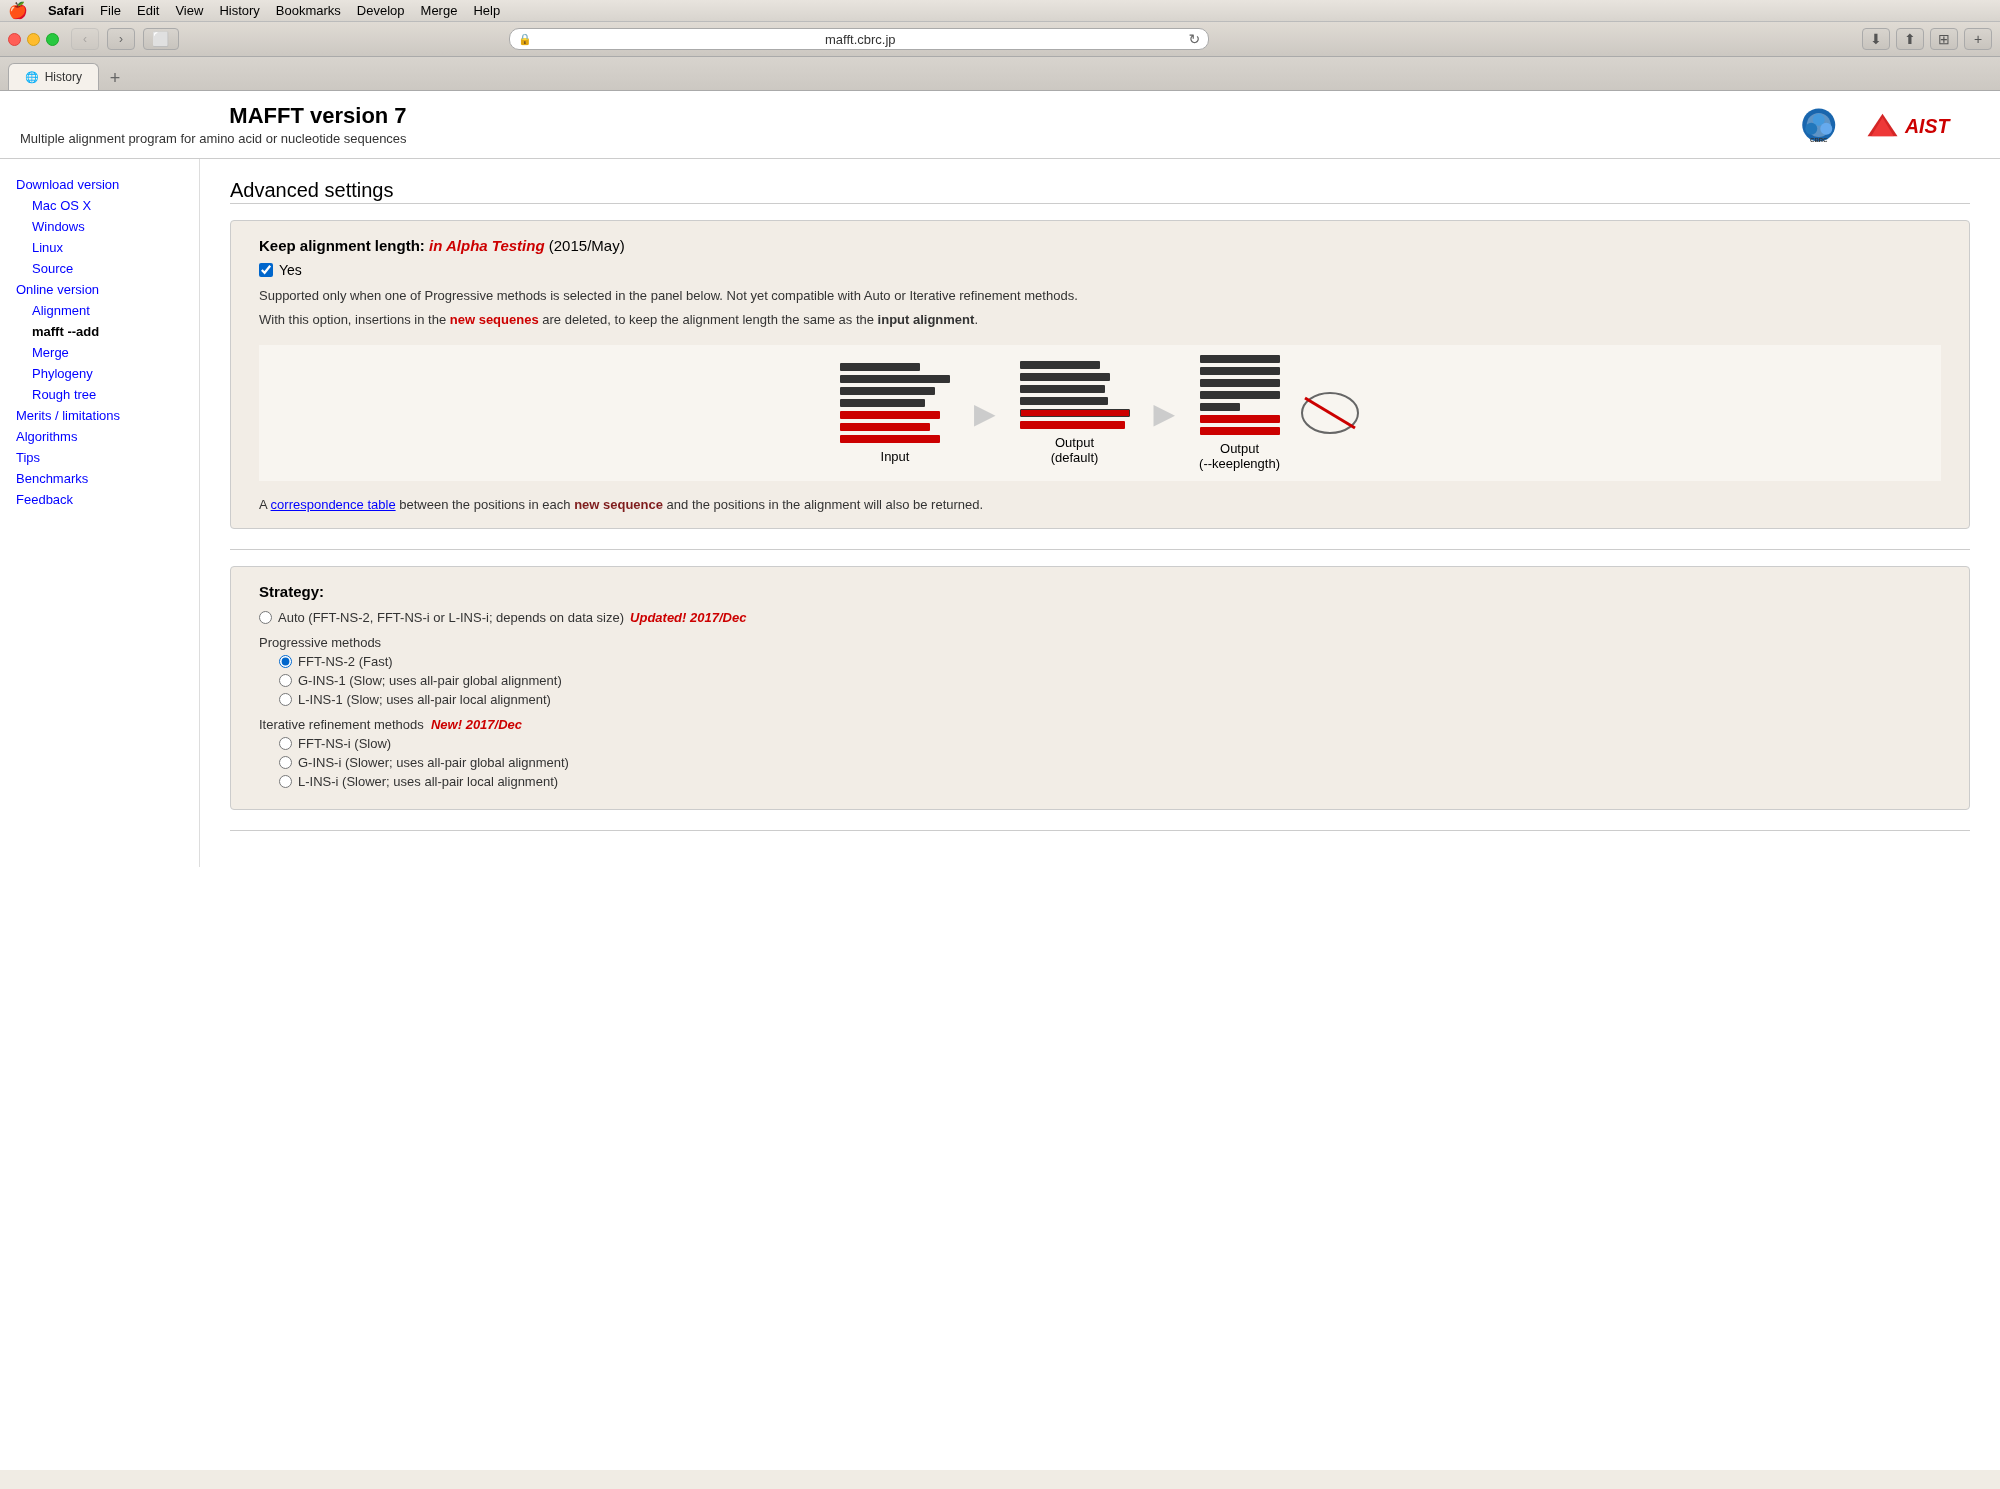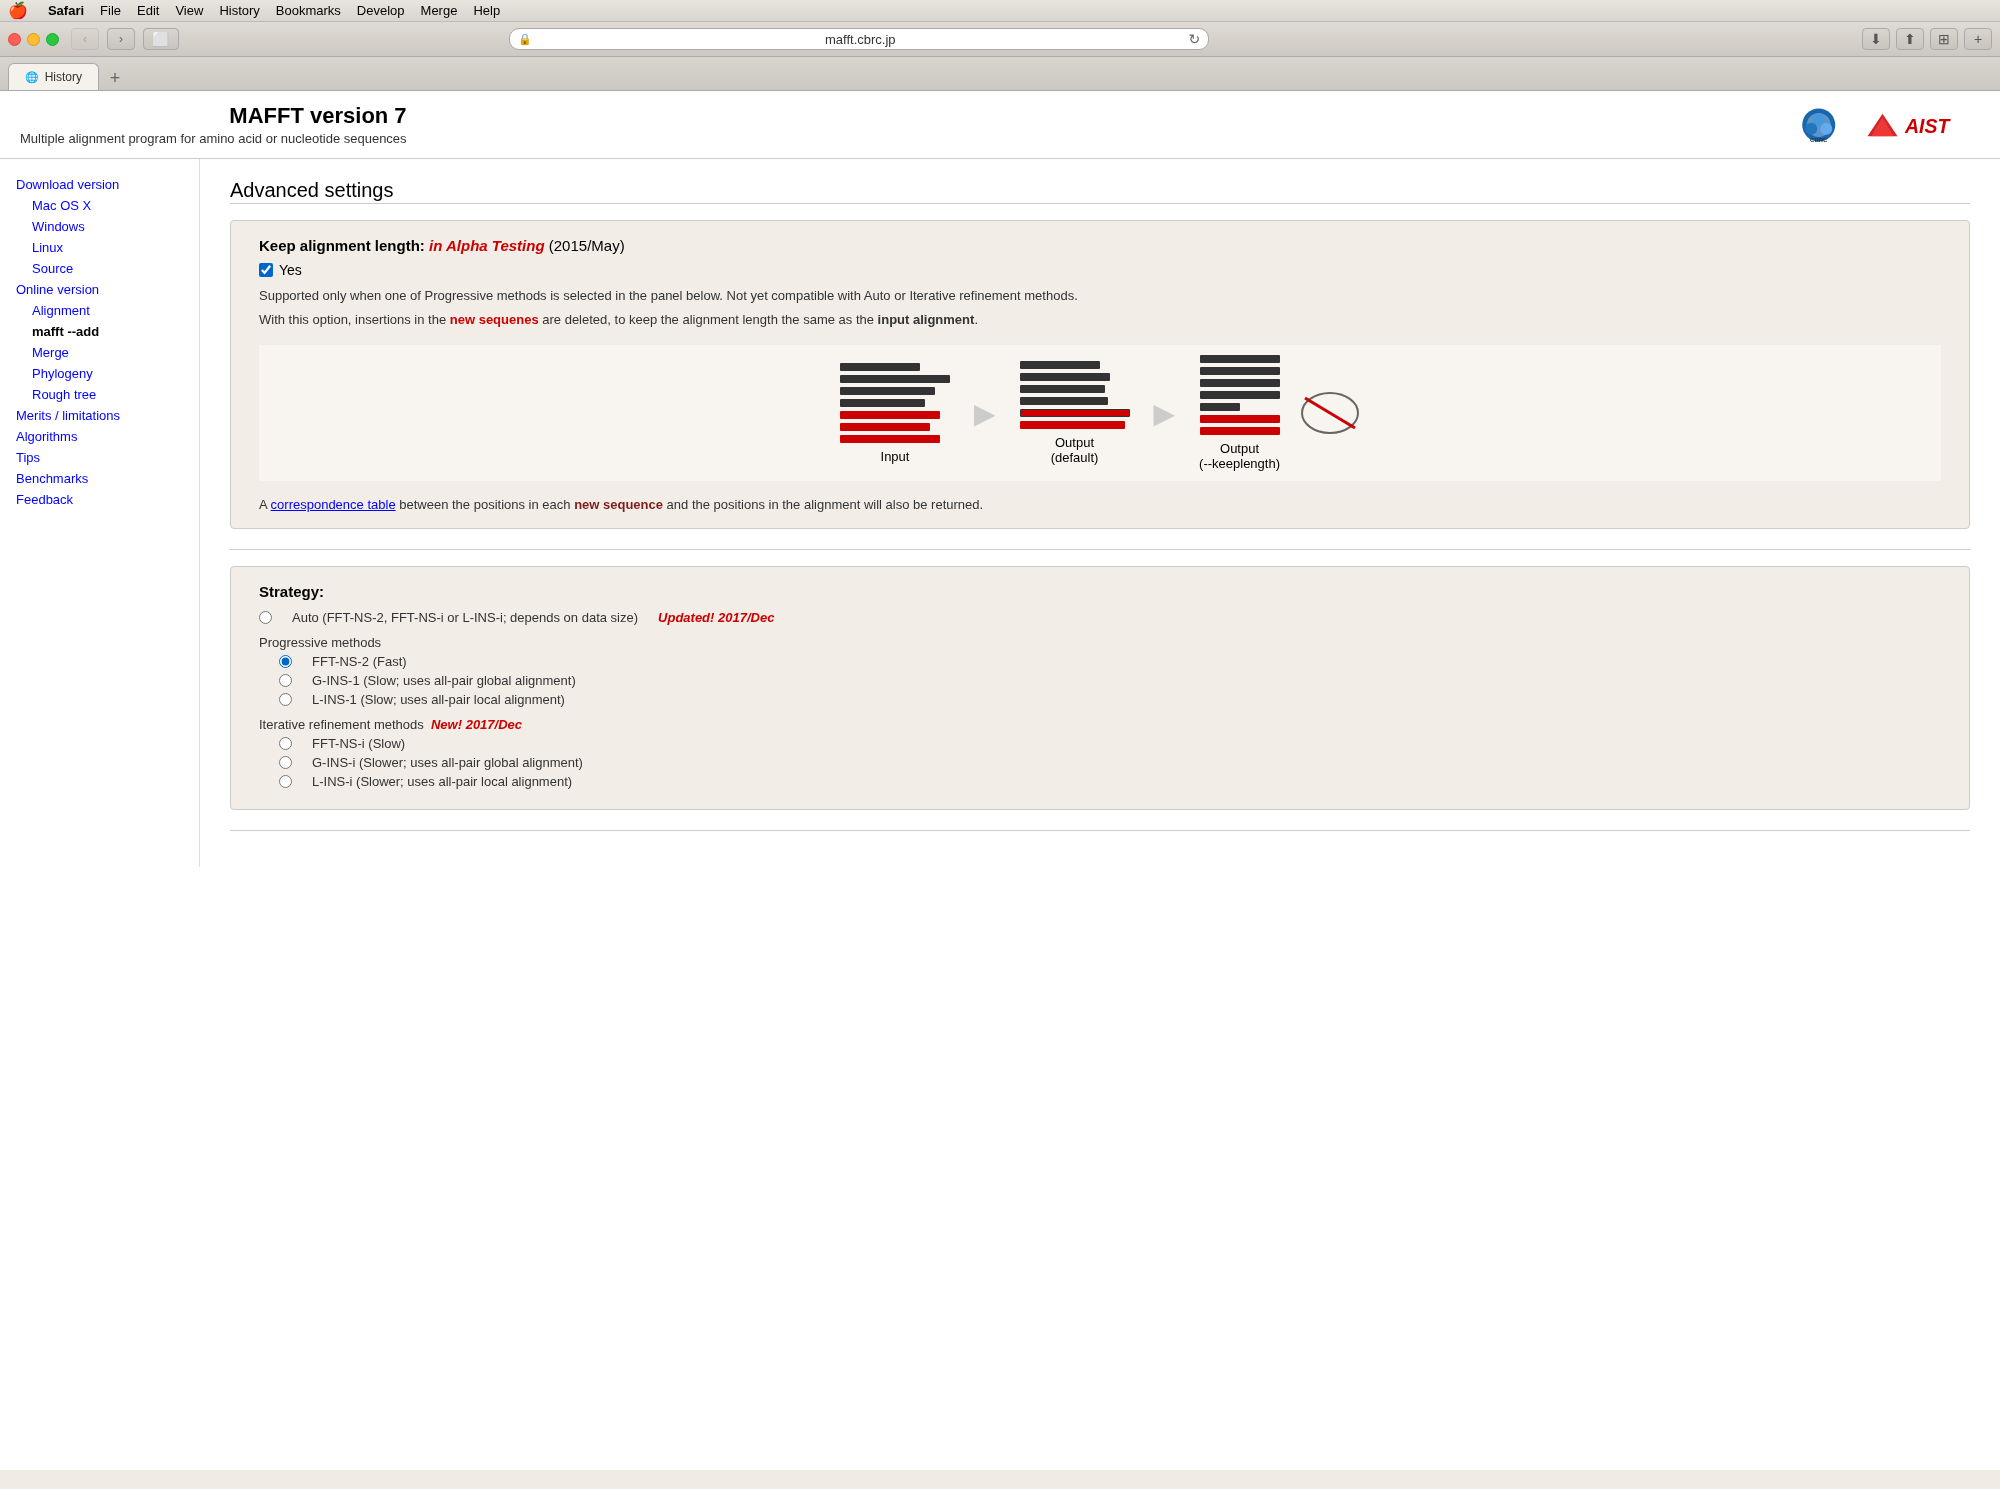--- a/index.html
+++ b/index.html
@@ -346,21 +346,21 @@
 
     
     .strategy-label {
       font-size: 15px;
       font-weight: bold;
       margin-bottom: 10px;
     }
     .radio-option {
       display: flex;
       align-items: center;
-      gap: 20px;
+      gap: 6px;
       margin-bottom: 4px;
       font-size: 13px;
       color: #333;
     }
     .radio-option input[type=radio] {
       accent-color: #0066cc;
     }
     .updated-badge {
       color: #cc0000;
       font-weight: bold;

